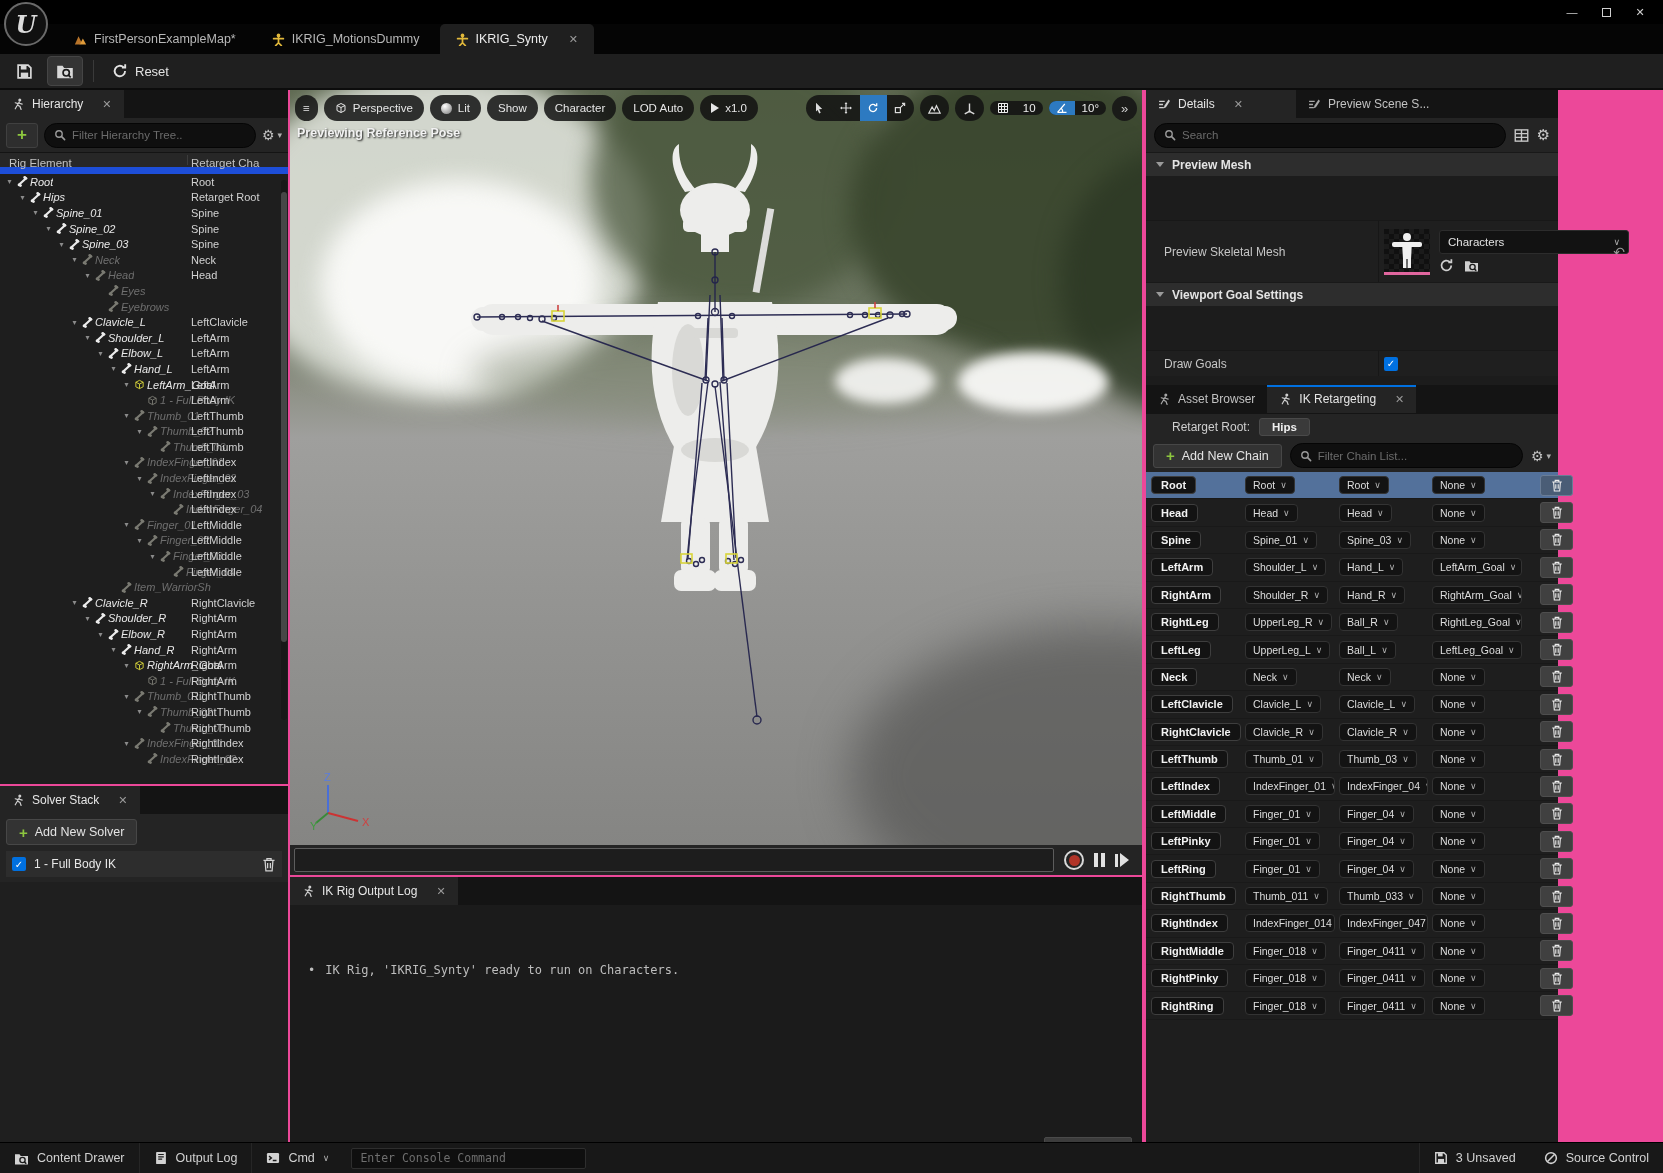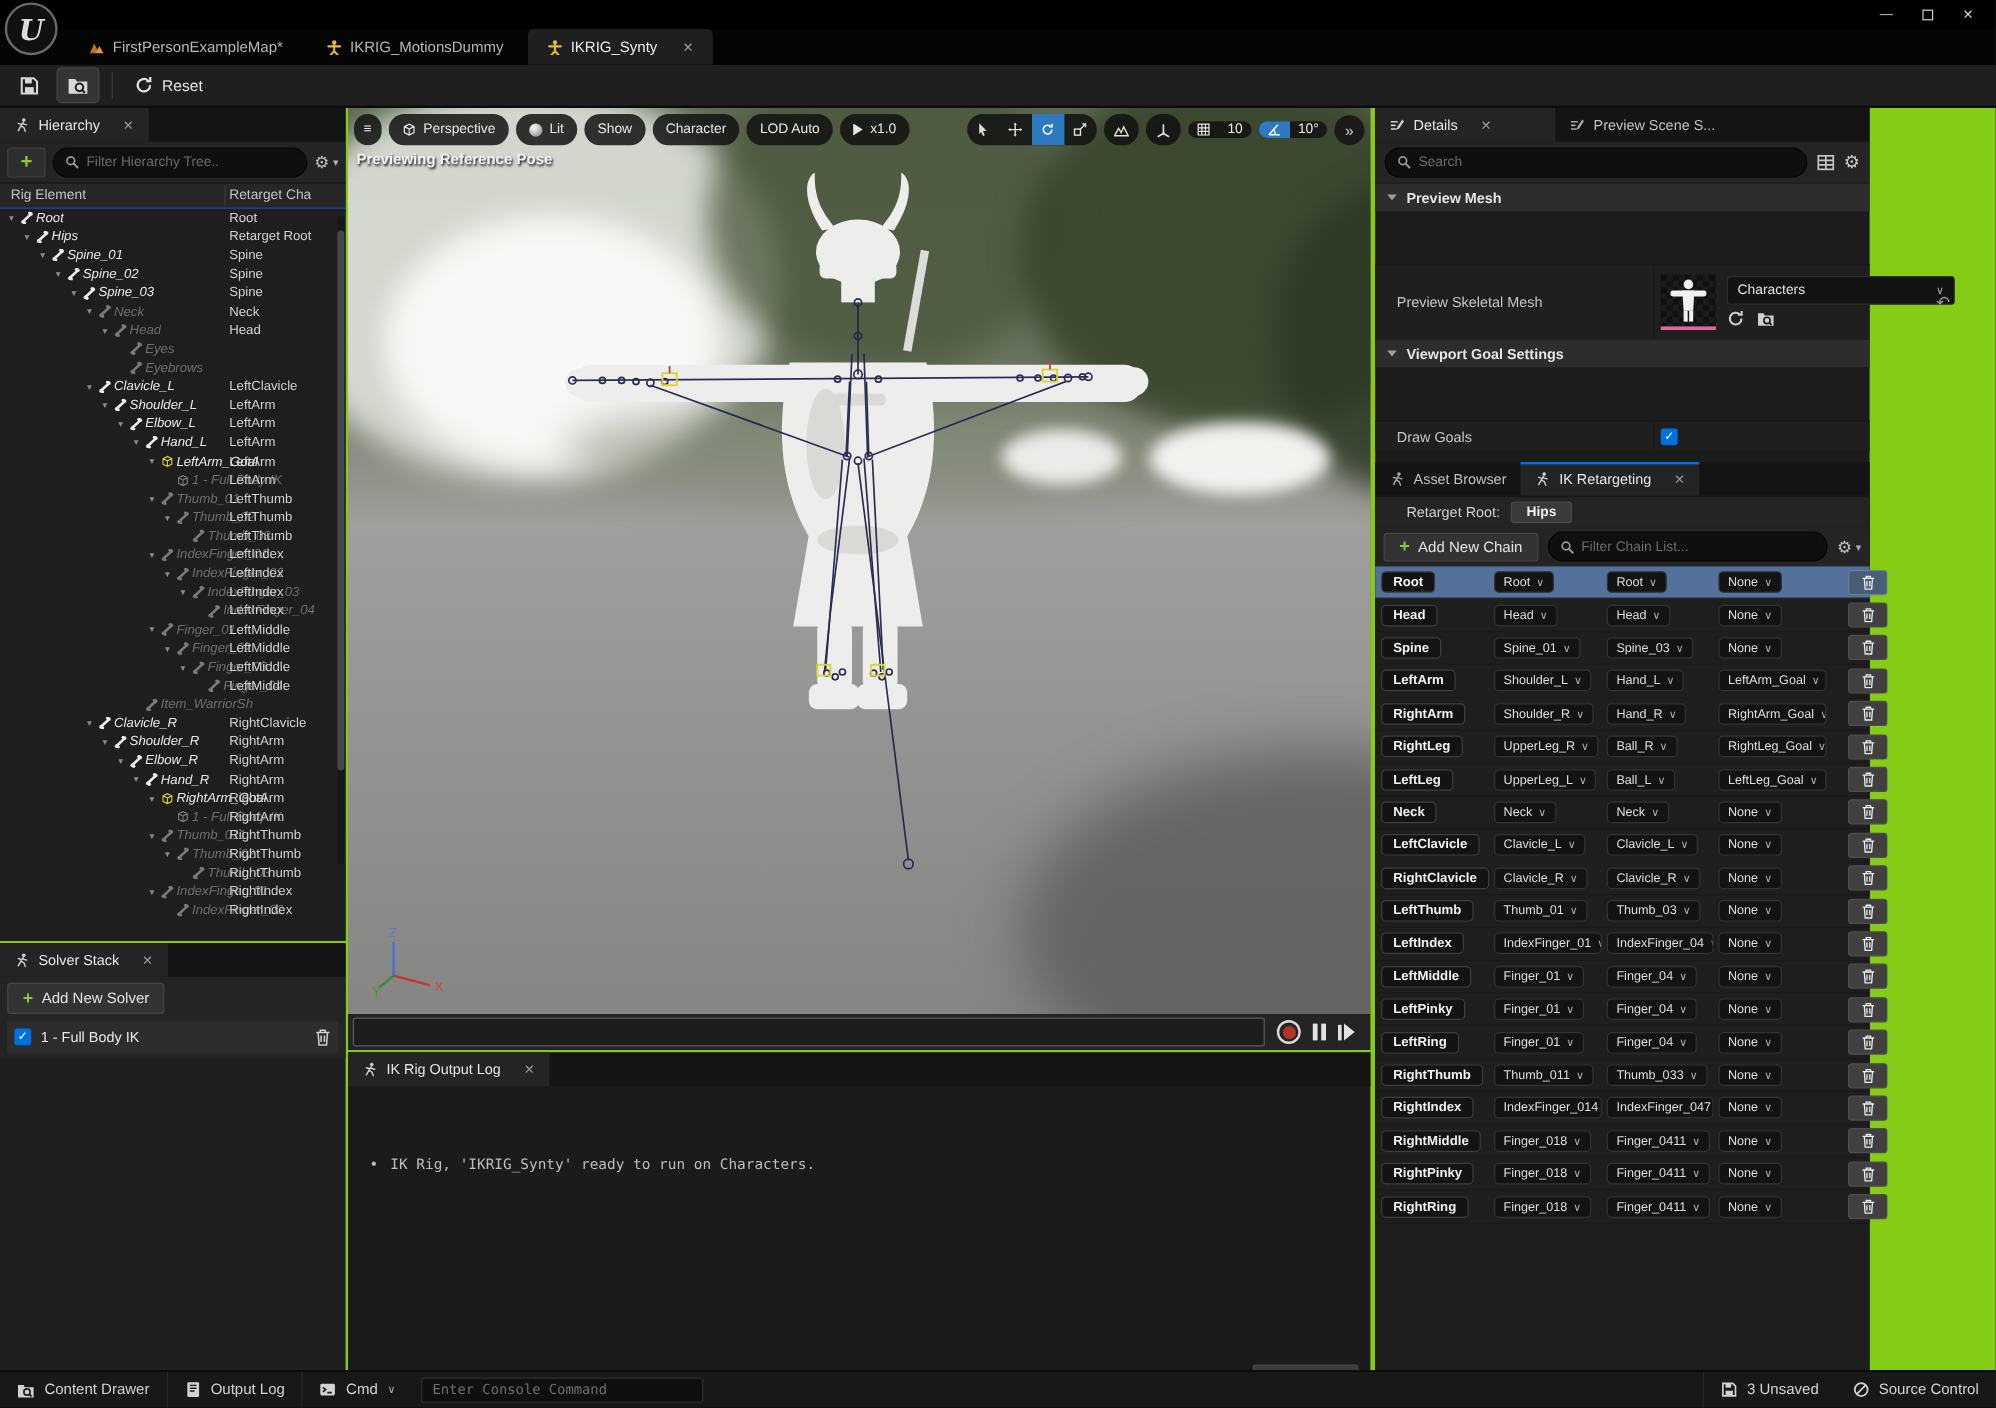--- a/index.html
+++ b/index.html
@@ -29,21 +29,21 @@
 
   
   .apptoolbar { position:absolute; top:54px; left:0; right:0; height:36px; background:#1f1f1f;
     border-bottom:2px solid #0c0c0c; display:flex; align-items:center; }
   .tbtn { height:30px; display:flex; align-items:center; justify-content:center; padding:0 8px; border-radius:4px; }
   .tbtn.boxed { background:#343434; border:1px solid #454545; }
   .tsep { width:1px; height:22px; background:#3a3a3a; margin:0 10px; }
   .reset-btn { display:flex; align-items:center; gap:7px; color:#e2e2e2; font-size:13px; padding:0 8px; }
 
   
-  .main { position:absolute; top:90px; left:0; right:0; bottom:31px; background:#84cc16; }
+  .main { position:absolute; top:90px; left:0; right:0; bottom:31px; background:#ec4899; }
   .col-left  { position:absolute; top:0; bottom:0; left:0; width:288px; }
   .col-center{ position:absolute; top:0; bottom:0; left:290px; width:852px; }
   .col-right { position:absolute; top:0; bottom:0; left:1146px; width:412px; }
 
   
   .ptabs { display:flex; height:28px; background:#141414; align-items:stretch; }
   .ptab { display:flex; align-items:center; gap:7px; padding:0 12px; color:#c2c2c2; font-size:12px; position:relative; }
   .ptab.active { background:#242424; color:#e6e6e6; }
   .ptab.blue-top::before { content:""; position:absolute; top:0; left:0; right:0; height:2px; background:#0070e0; }
   .ptab .close { margin-left:12px; color:#9a9a9a; font-size:11px; }
@@ -52,21 +52,21 @@
   .hierarchy { position:absolute; top:0; left:0; right:0; height:694px; background:#1e1e1e; }
   .hfilter { height:34px; background:#242424; display:flex; align-items:center; gap:6px; padding:0 6px; }
   .plusbtn { width:32px; height:25px; background:#2e2e2e; border:1px solid #404040; border-radius:3px;
     color:#8dc63f; font-size:17px; font-weight:bold; display:flex; align-items:center; justify-content:center; }
   .searchpill { flex:1; height:25px; background:#0f0f0f; border:1px solid #050505; border-radius:13px;
     display:flex; align-items:center; gap:6px; padding:0 9px; }
   .searchpill input { flex:1; background:transparent; border:none; color:#cfcfcf; font-size:11.5px; font-family:"Liberation Sans",sans-serif; }
   .searchpill input::placeholder { color:#6b6b6b; }
   .gearset { display:flex; align-items:center; gap:3px; color:#c0c0c0; font-size:14px; }
   .chev { font-size:9px; color:#b0b0b0; }
-  .hcols { height:22px; background:#272727; border-top:1px solid #141414; border-bottom:1px solid #1d4ed8;
+  .hcols { height:22px; background:#272727; border-top:1px solid #141414; border-bottom:7px solid #1d4ed8;
     font-size:11.5px; color:#c2c2c2; position:relative; line-height:21px; }
   .hcols .c1 { padding-left:9px; }
   .hcols .c2 { position:absolute; left:191px; top:0; }
   .hcols .cdiv { position:absolute; left:187px; top:2px; bottom:2px; width:1px; background:#3c3c3c; }
   .htree { position:absolute; top:84px; bottom:0; left:0; right:0; overflow:hidden; background:#1e1e1e; }
   .trow { position:relative; height:15.6px; display:flex; align-items:center; font-size:11px; }
   .trow .indent { flex:none; }
   .twist { width:11px; flex:none; color:#8b8b8b; font-size:8px; text-align:center; }
   .ticon { width:15px; flex:none; display:flex; align-items:center; justify-content:center; }
   .tname { font-style:italic; white-space:nowrap; overflow:hidden; max-width:999px; }

